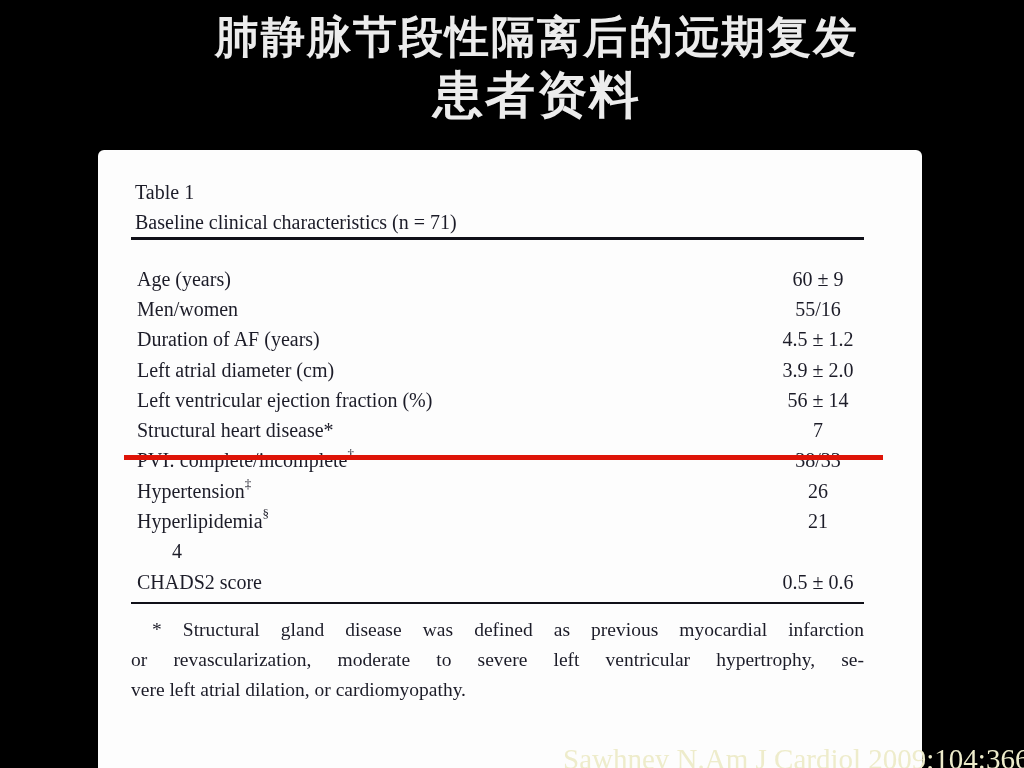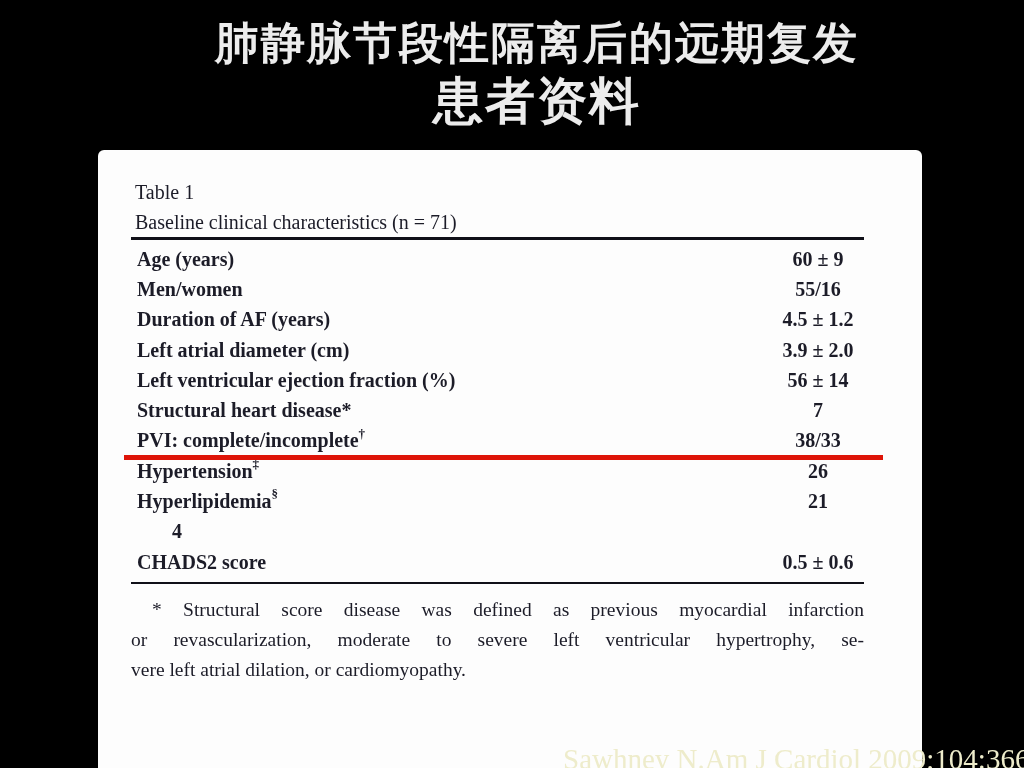--- a/index.html
+++ b/index.html
@@ -4,39 +4,39 @@
 <style>
   html,body{margin:0;padding:0;}
   body{
     width:1024px;height:768px;
     background:var(--slide-background,#000);
     overflow:hidden;position:relative;
     font-family:"Liberation Serif","DejaVu Serif",serif;
   }
   
   .title-block{
-    position:absolute;top:14px;left:0;width:1024px;
+    position:absolute;top:8px;left:0;width:1024px;
     padding-left:50px;box-sizing:border-box;
     text-align:center;color:#ececec;font-weight:bold;
   }
   .title-line1{font-size:44px;line-height:60px;letter-spacing:2px;}
   .title-line2{font-size:50px;line-height:54px;letter-spacing:2px;}
   
   .panel{
     position:absolute;left:98px;top:150px;width:824px;height:692px;
     background:var(--panel-background,#fefefe);
     color:var(--table-text,#1c1c28);
     overflow:hidden;
     border-radius:6px;
   }
   .caption{margin:27px 0 0 37px;font-size:20px;line-height:30px;}
   .rule{margin-left:33px;width:733px;background:#101018;}
   .rule.top{height:3px;}
   .rule.bottom{height:2px;margin-top:5px;}
-  .rows{margin:4px 0 0 131px;margin-left:131px;font-weight:bold;}
+  .rows{margin:24px 0 0 131px;margin-left:131px;}
   .rows{margin-left:33px;width:733px;}
   .t-row{height:30.3px;display:flex;align-items:center;justify-content:space-between;font-size:20px;}
   .t-row .lbl{padding-left:6px;white-space:nowrap;}
   .t-row .lbl sup{font-size:13px;line-height:0;position:relative;top:-2px;}
   .t-row .val{width:92px;text-align:center;white-space:nowrap;}
   .footnotes{margin-left:33px;width:733px;margin-top:11px;font-size:19.5px;line-height:30px;}
   .fn-line{height:30px;overflow:hidden;}
   .fn-line.justify{text-align:justify;text-align-last:justify;}
   .fn-line.indent{padding-left:21px;box-sizing:border-box;}
   
@@ -105,21 +105,21 @@
       <div class="t-row">
     <span class="val">4</span>
   </div>
       <div class="t-row">
     <span class="lbl"><span>CHADS2 score</span><sup></sup></span>
     <span class="val">0.5 ± 0.6</span>
   </div>
     </div>
   <div class="rule bottom"></div>
   <div class="footnotes">
-      <div class="fn-line justify indent">* Structural score disease was defined as previous myocardial infarction</div>
+      <div class="fn-line justify indent">* Structural gland disease was defined as previous myocardial infarction</div>
       <div class="fn-line justify">or revascularization, moderate to severe left ventricular hypertrophy, se-</div>
       <div class="fn-line">vere left atrial dilation, or cardiomyopathy.</div>
     </div>
 </div>
 
 <div class="highlight-underline"></div>
 
 <div class="citation">Sawhney N.Am J Cardiol 2009;104:366 –372</div>
 
 </body></html>

